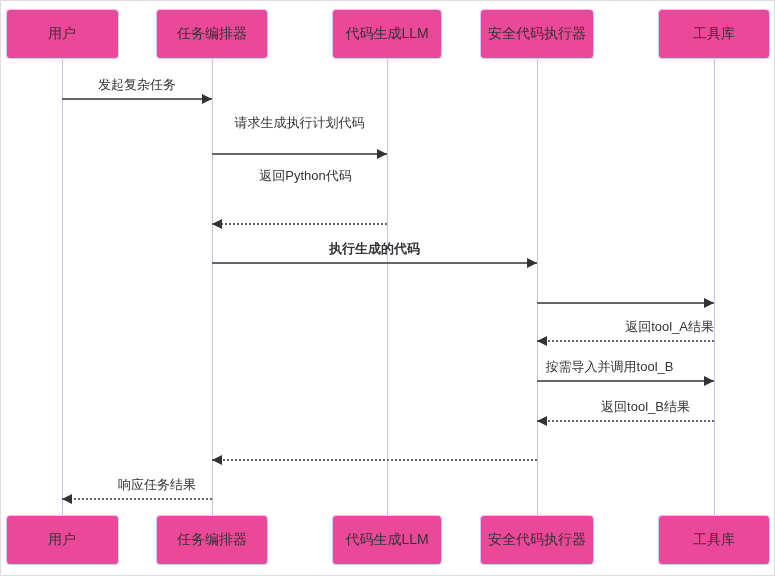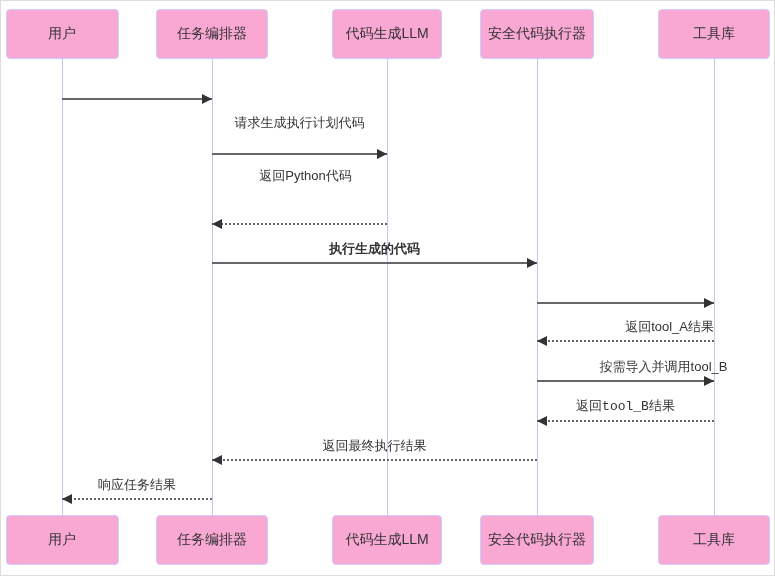--- a/index.html
+++ b/index.html
@@ -14,21 +14,21 @@
     overflow: hidden;
   }
   .lifeline {
     position: absolute;
     width: 1px;
     background: #ccc2ec;
   }
   .actor-box {
     position: absolute;
     box-sizing: border-box;
-    background: #f9a8d4;
+    background: #ec4899;
     border: 1px solid #ccccff;
     border-radius: 4px;
     display: flex;
     align-items: center;
     justify-content: center;
   }
   .actor-label {
     font-size: 14px;
     color: #333333;
   }
@@ -87,41 +87,41 @@
     <div class="actor-box" style="left: 479px; top: 514px; width: 114px; height: 50px;">
       <span class="actor-label">安全代码执行器</span>
     </div>
     <div class="lifeline" style="left: 713px; top: 57px; height: 458px;"></div>
     <div class="actor-box" style="left: 657px; top: 8px; width: 112px; height: 50px;">
       <span class="actor-label">工具库</span>
     </div>
     <div class="actor-box" style="left: 657px; top: 514px; width: 112px; height: 50px;">
       <span class="actor-label">工具库</span>
     </div>
+    <div class="msg-label" style="left: 61px; width: 150px; top: 75px;"><div>发起复杂任务</div></div>
     <div class="msg-line solid" style="left: 61px; top: 97px; width: 150px;"></div>
     <div class="arrowhead right" style="left: 201px; top: 93px;"></div>
     <div class="msg-label" style="left: 211px; width: 175px; top: 113px;"><div>请求生成执行计划代码</div></div>
     <div class="msg-line solid" style="left: 211px; top: 152px; width: 175px;"></div>
     <div class="arrowhead right" style="left: 376px; top: 148px;"></div>
     <div class="msg-label" style="left: 217px; width: 175px; top: 166px;"><div>返回Python代码</div></div>
     <div class="msg-line dashed" style="left: 211px; top: 222px; width: 175px;"></div>
     <div class="arrowhead left" style="left: 211px; top: 218px;"></div>
     <div class="msg-label" style="left: 211px; width: 325px; top: 239px; font-weight: bold;"><div>执行生成的代码</div></div>
     <div class="msg-line solid" style="left: 211px; top: 261px; width: 325px;"></div>
     <div class="arrowhead right" style="left: 526px; top: 257px;"></div>
     <div class="msg-line solid" style="left: 536px; top: 301px; width: 177px;"></div>
     <div class="arrowhead right" style="left: 703px; top: 297px;"></div>
     <div class="msg-label" style="left: 536px; width: 177px; top: 317px; text-align: right;"><div>返回tool_A结果</div></div>
     <div class="msg-line dashed" style="left: 536px; top: 339px; width: 177px;"></div>
     <div class="arrowhead left" style="left: 536px; top: 335px;"></div>
-    <div class="msg-label" style="left: 536px; width: 177px; top: 357px; padding-left: 38px;"><div>按需导入并调用tool_B</div></div>
+    <div class="msg-label" style="left: 520px; width: 177px; top: 357px;"><div>按需导入并调用tool_B</div></div>
     <div class="msg-line solid" style="left: 536px; top: 379px; width: 177px;"></div>
     <div class="arrowhead right" style="left: 703px; top: 375px;"></div>
-    <div class="msg-label" style="left: 536px; width: 177px; top: 397px; font-family: Liberation Mono, monospace;"><div>返回tool_B结果</div></div>
+    <div class="msg-label" style="left: 556px; width: 177px; top: 397px;"><div>返回tool_B结果</div></div>
     <div class="msg-line dashed" style="left: 536px; top: 419px; width: 177px;"></div>
     <div class="arrowhead left" style="left: 536px; top: 415px;"></div>
-    <div class="msg-label" style="left: 211px; width: 325px; top: 436px;"><div>返回最终执行结果</div></div>
     <div class="msg-line dashed" style="left: 211px; top: 458px; width: 325px;"></div>
     <div class="arrowhead left" style="left: 211px; top: 454px;"></div>
-    <div class="msg-label" style="left: 61px; width: 150px; top: 475px;"><div>响应任务结果</div></div>
+    <div class="msg-label" style="left: 61px; width: 150px; top: 475px; padding-left: 20px;"><div>响应任务结果</div></div>
     <div class="msg-line dashed" style="left: 61px; top: 497px; width: 150px;"></div>
     <div class="arrowhead left" style="left: 61px; top: 493px;"></div>
   </div>
 
 </body></html>

